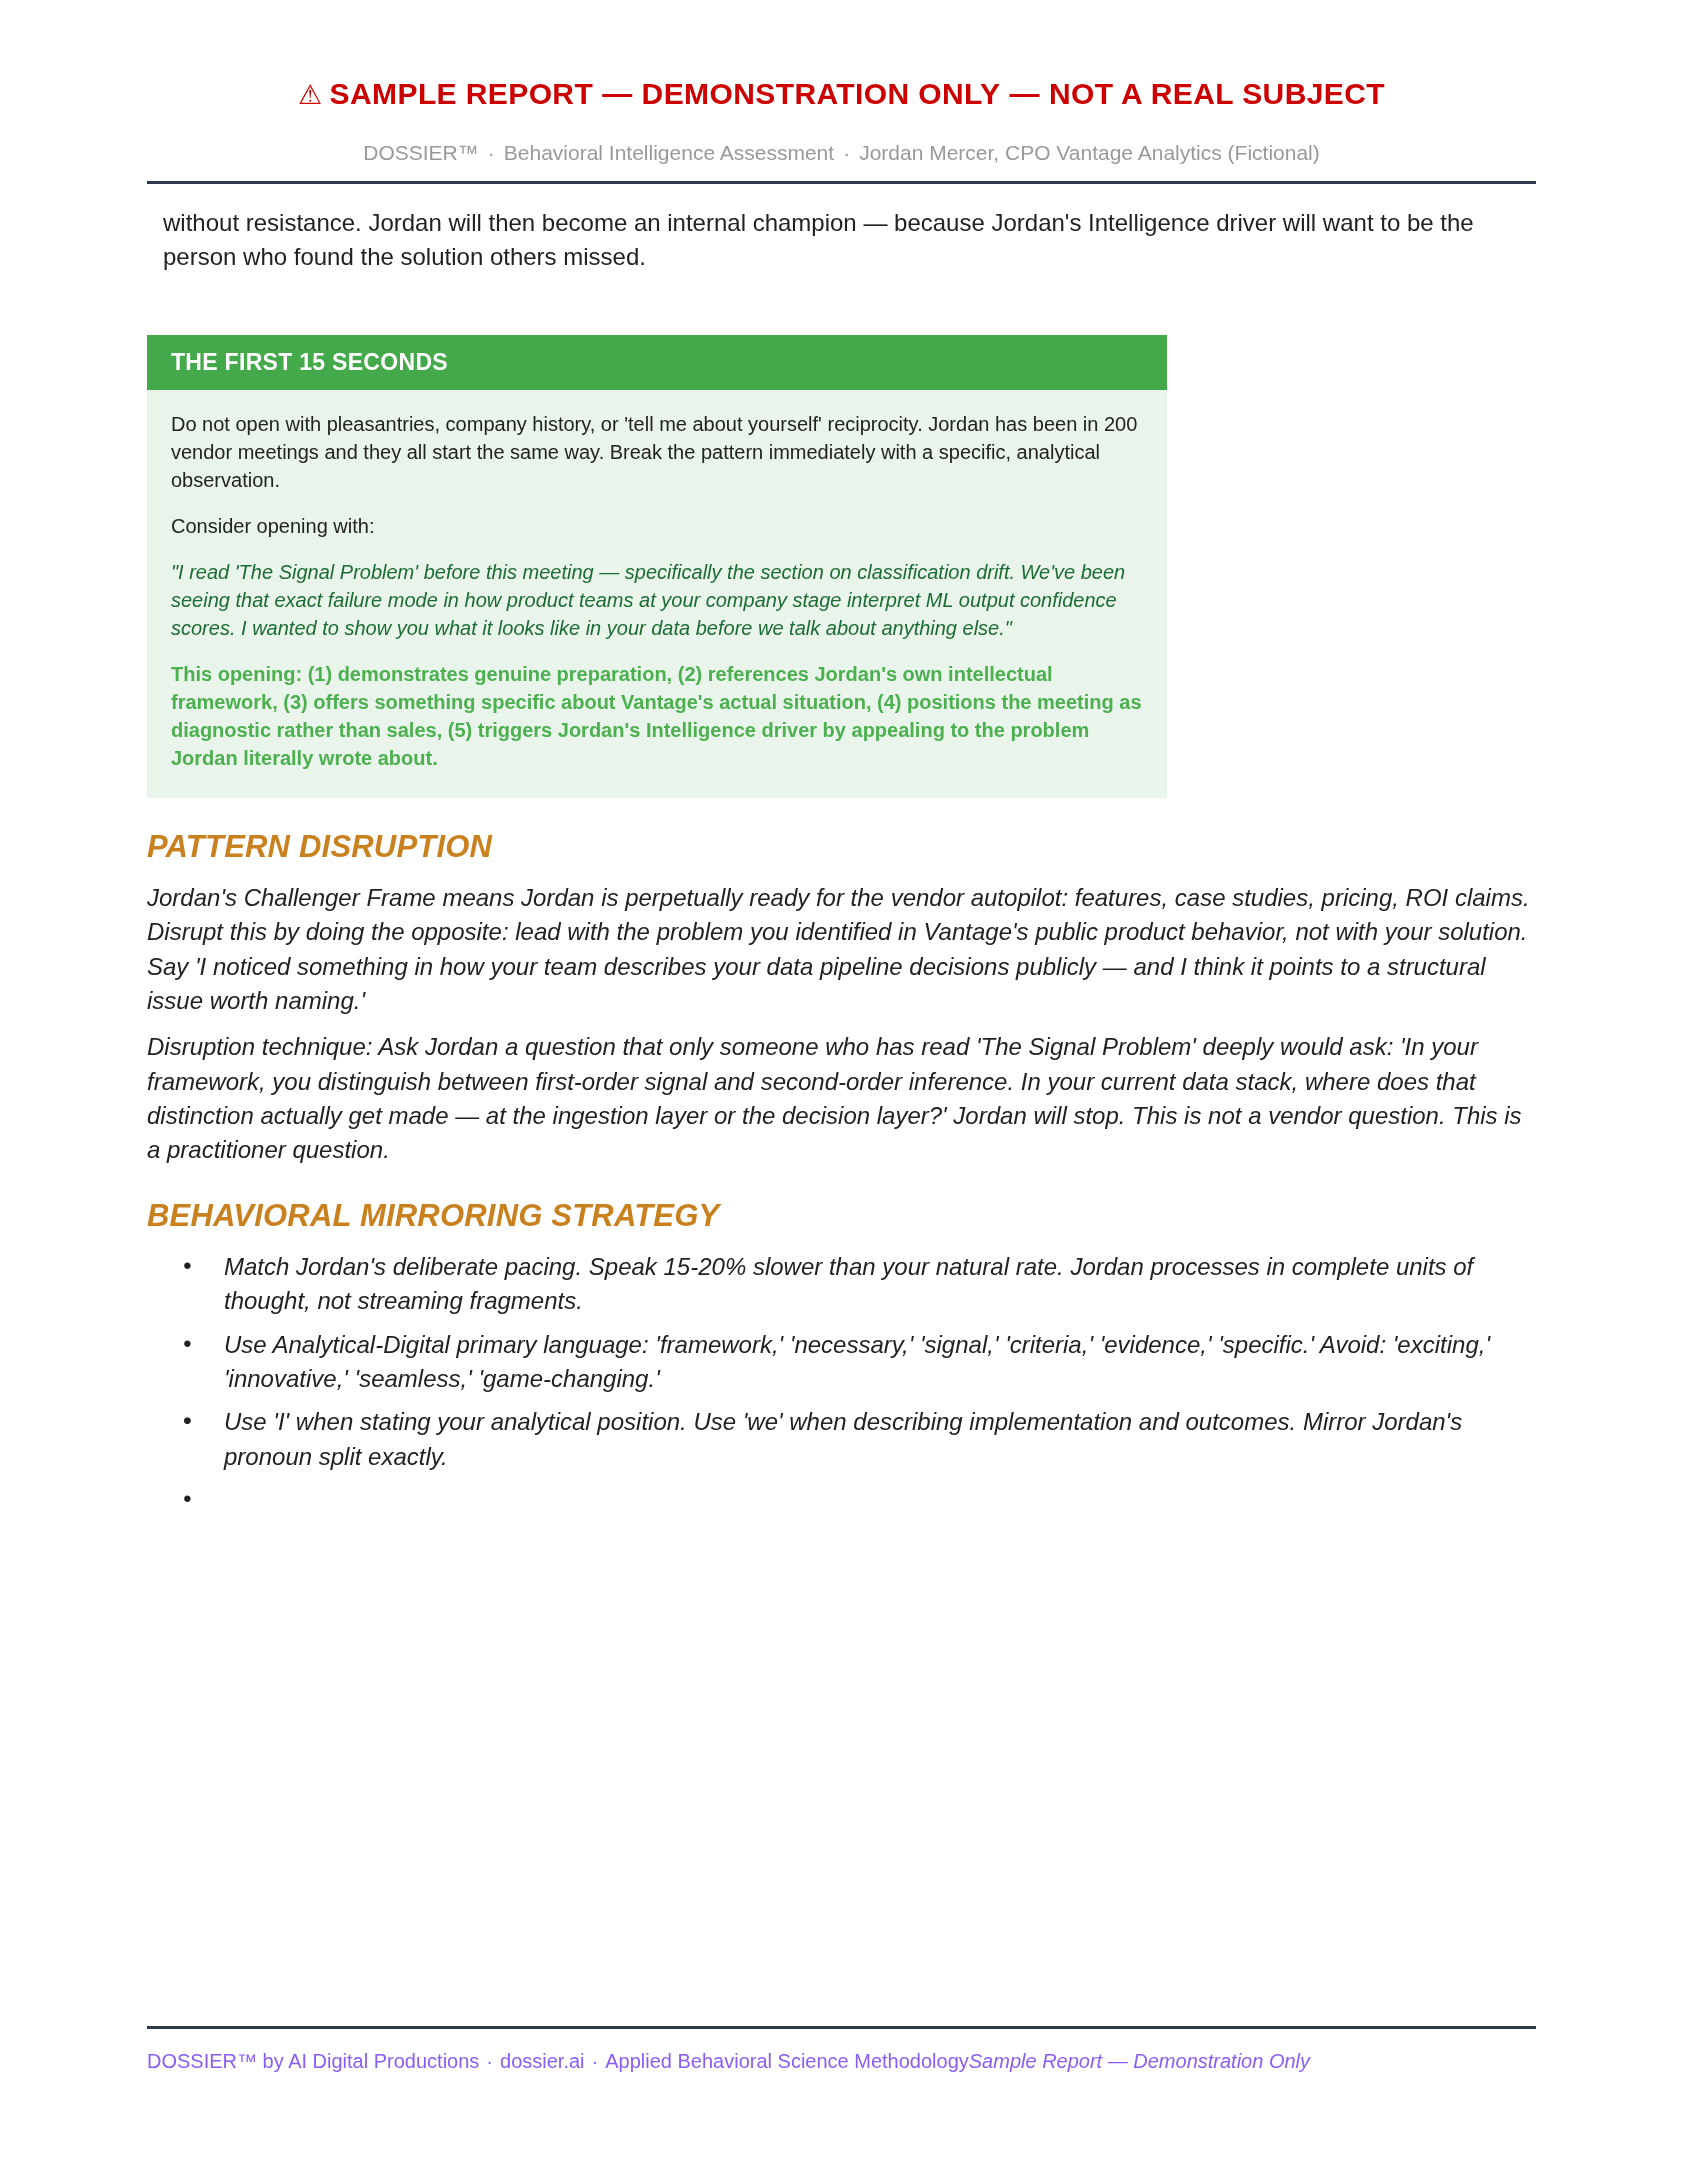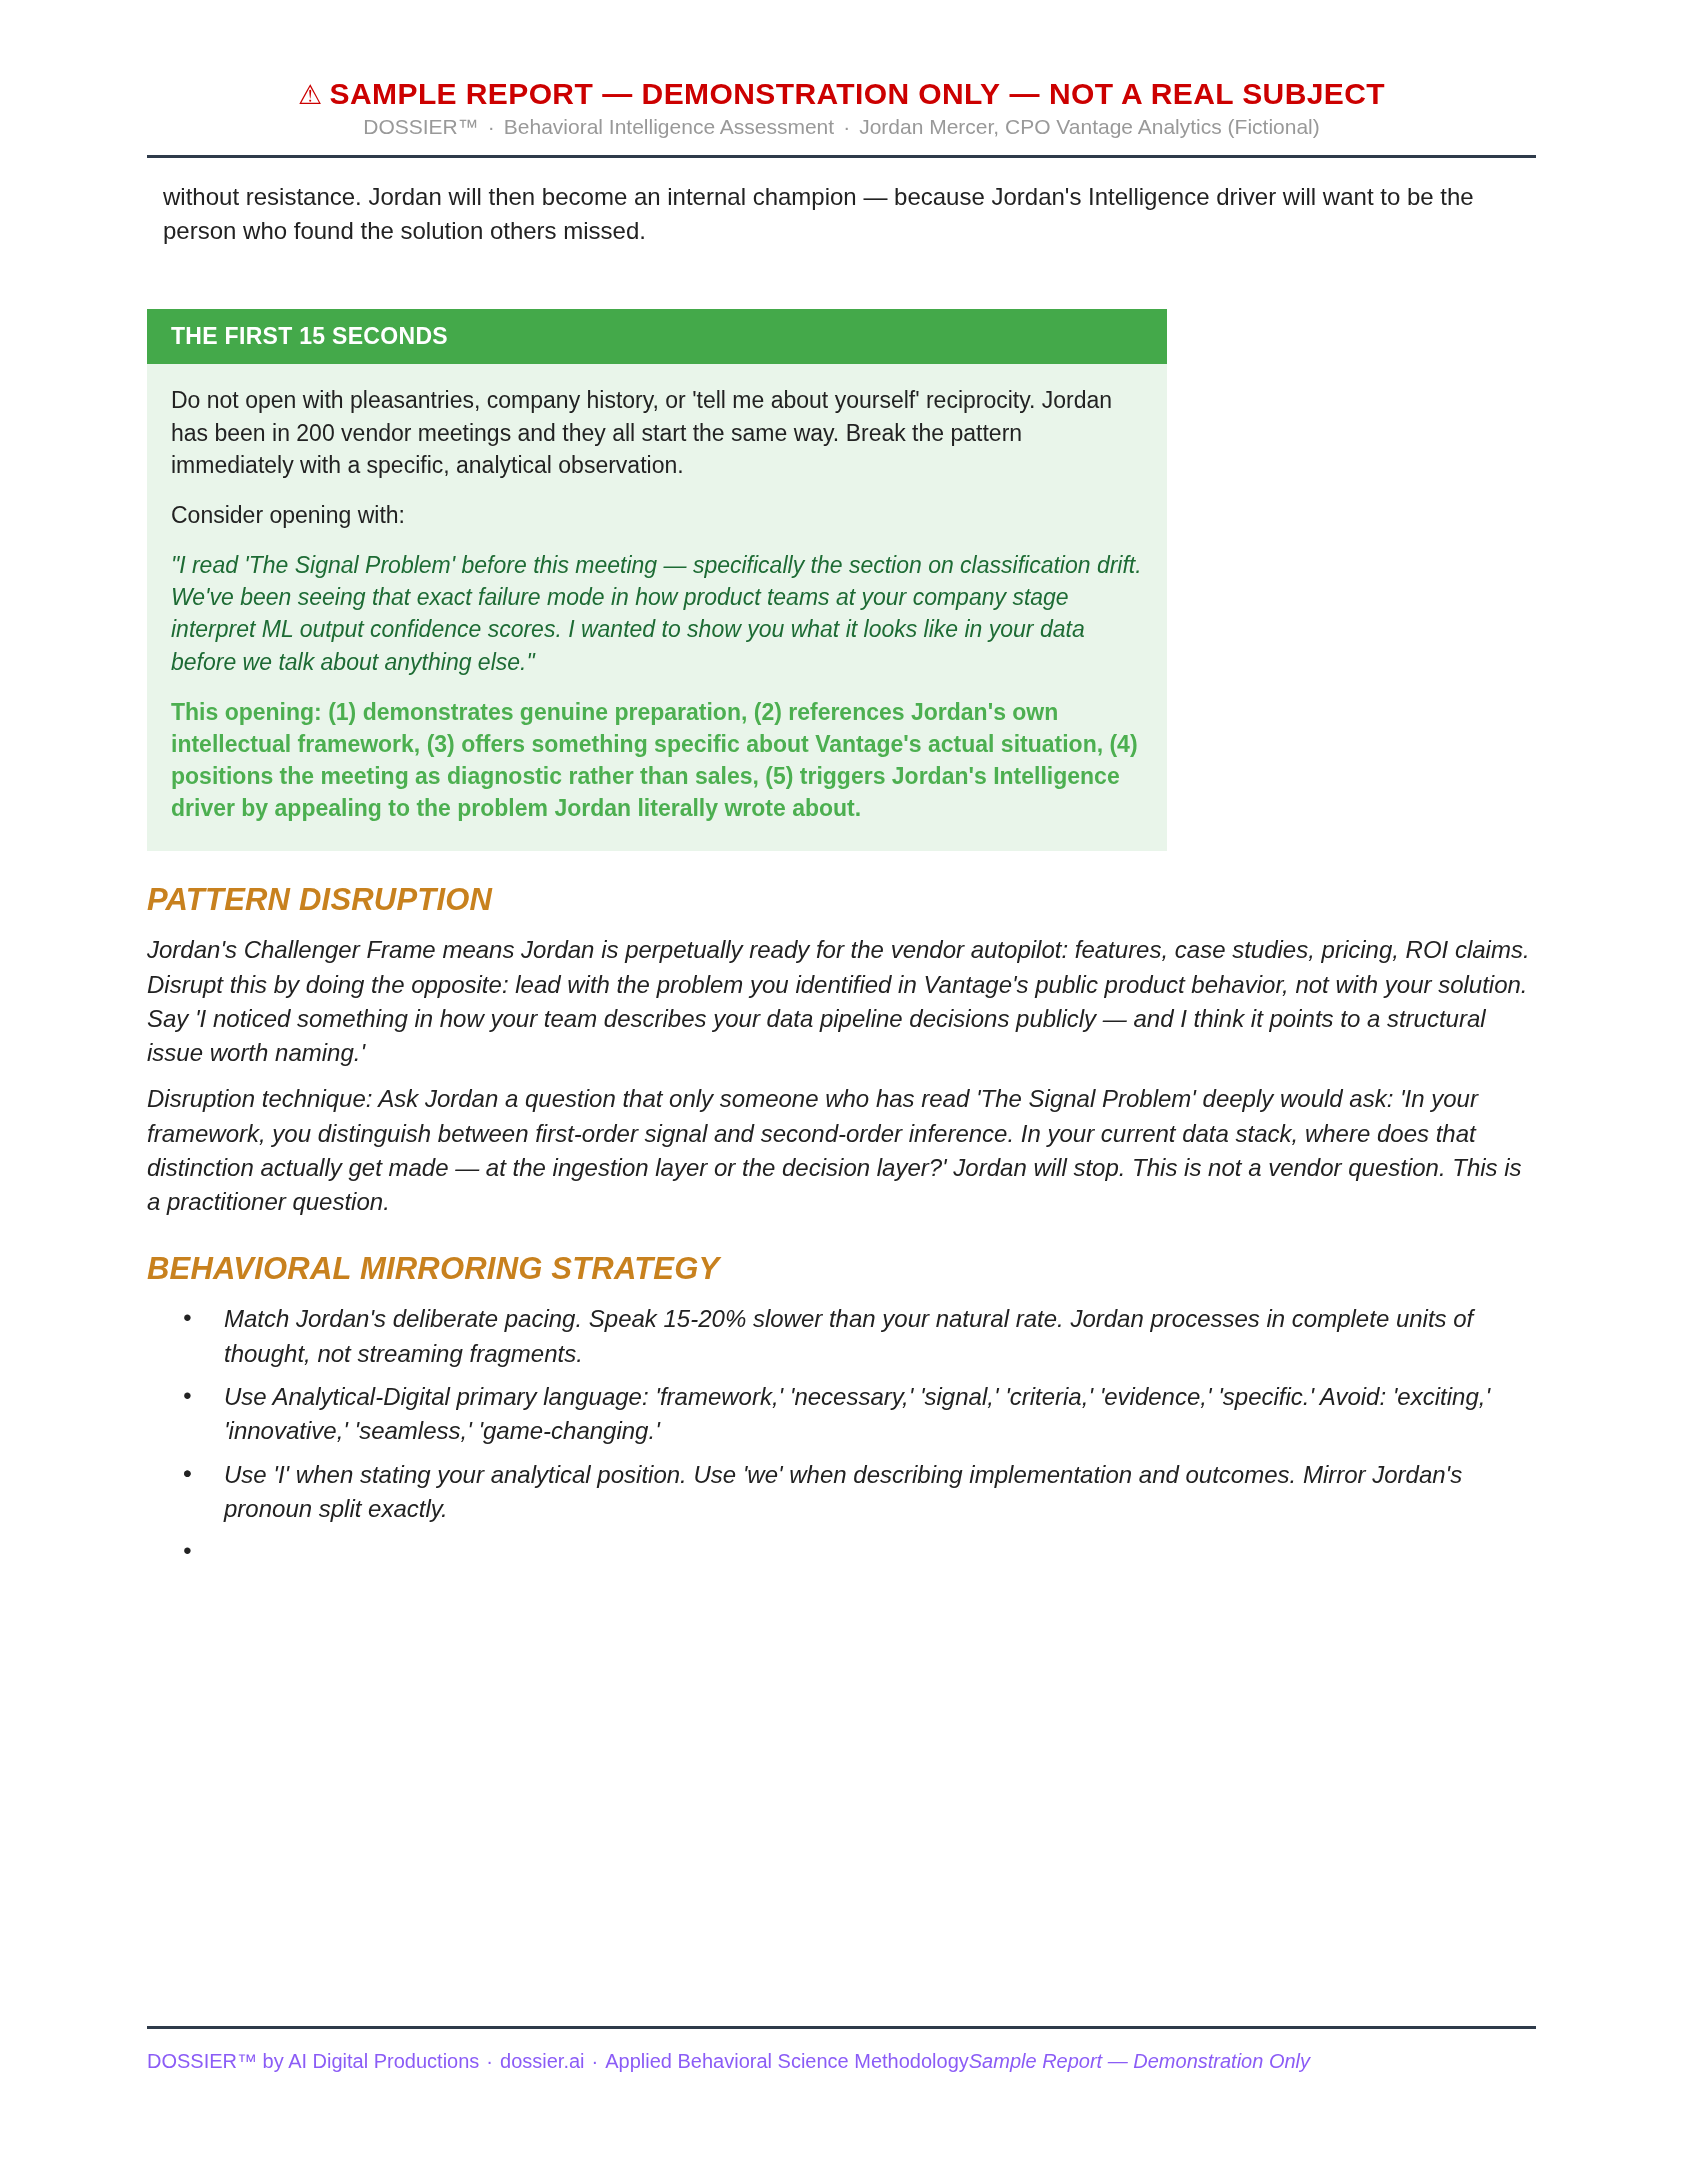--- a/index.html
+++ b/index.html
@@ -39,21 +39,21 @@
   }
   .sample-banner .warn-icon {
     font-size: 27px;
     margin-right: 7px;
     font-weight: normal;
   }
   .sample-banner .sep {
     padding: 0 9px;
   }
   .header-subtitle {
-    margin-top: 2px;
+    margin-top: 28px;
     color: #999999;
     font-size: 21px;
     line-height: 1.2;
     white-space: nowrap;
   }
   .header-subtitle .dot {
     padding: 0 9px;
   }
   .header-rule {
     margin-top: 16px;
@@ -102,21 +102,21 @@
     font-size: 23px;
     font-weight: bold;
     letter-spacing: 0.3px;
     padding: 14px 22px 14px 24px;
   }
   .callout-body {
     padding: 20px 24px 26px 24px;
   }
   .callout-body p {
     margin: 0 0 18px 0;
-    font-size: 23px;
+    font-size: 20px;
     line-height: 1.40;
     color: #222222;
   }
   .callout-body p:last-child {
     margin-bottom: 0;
   }
   .callout-quote {
     font-style: italic;
     color: #1d6b34 !important;
   }

